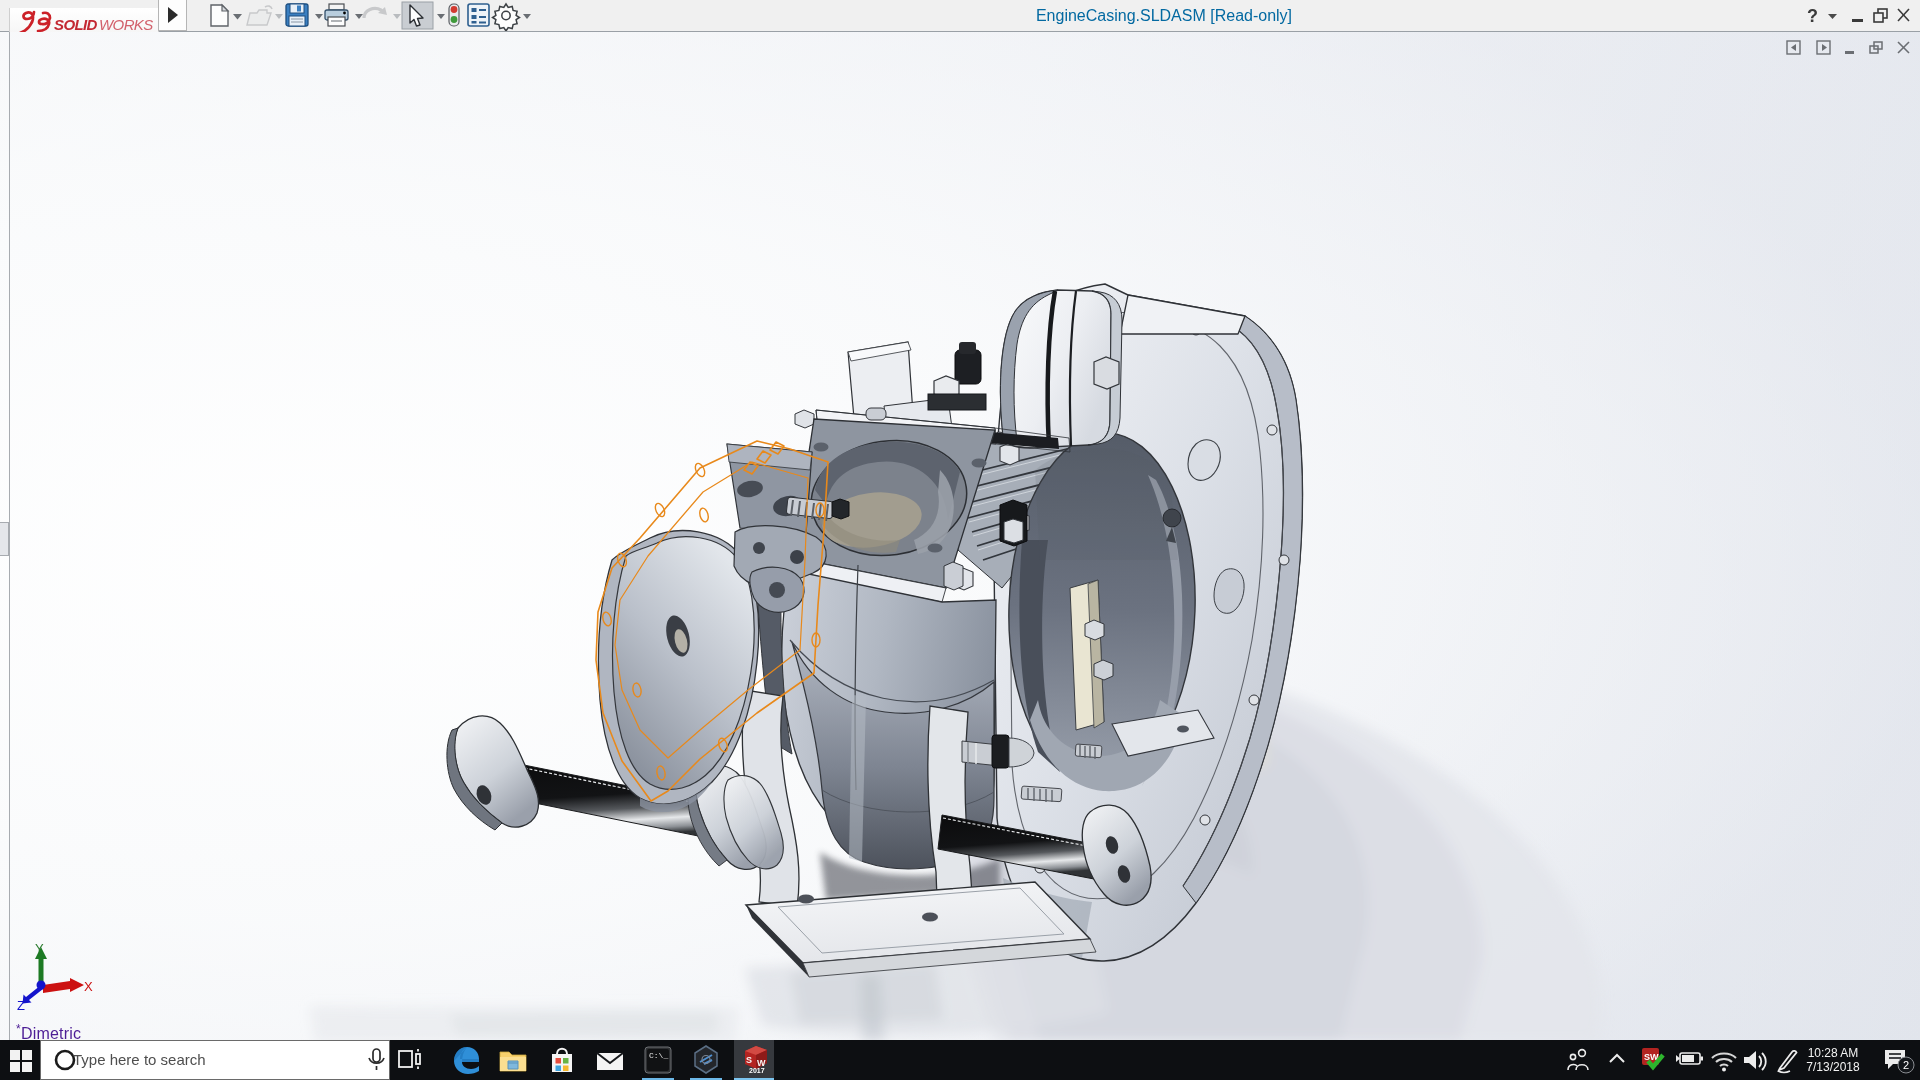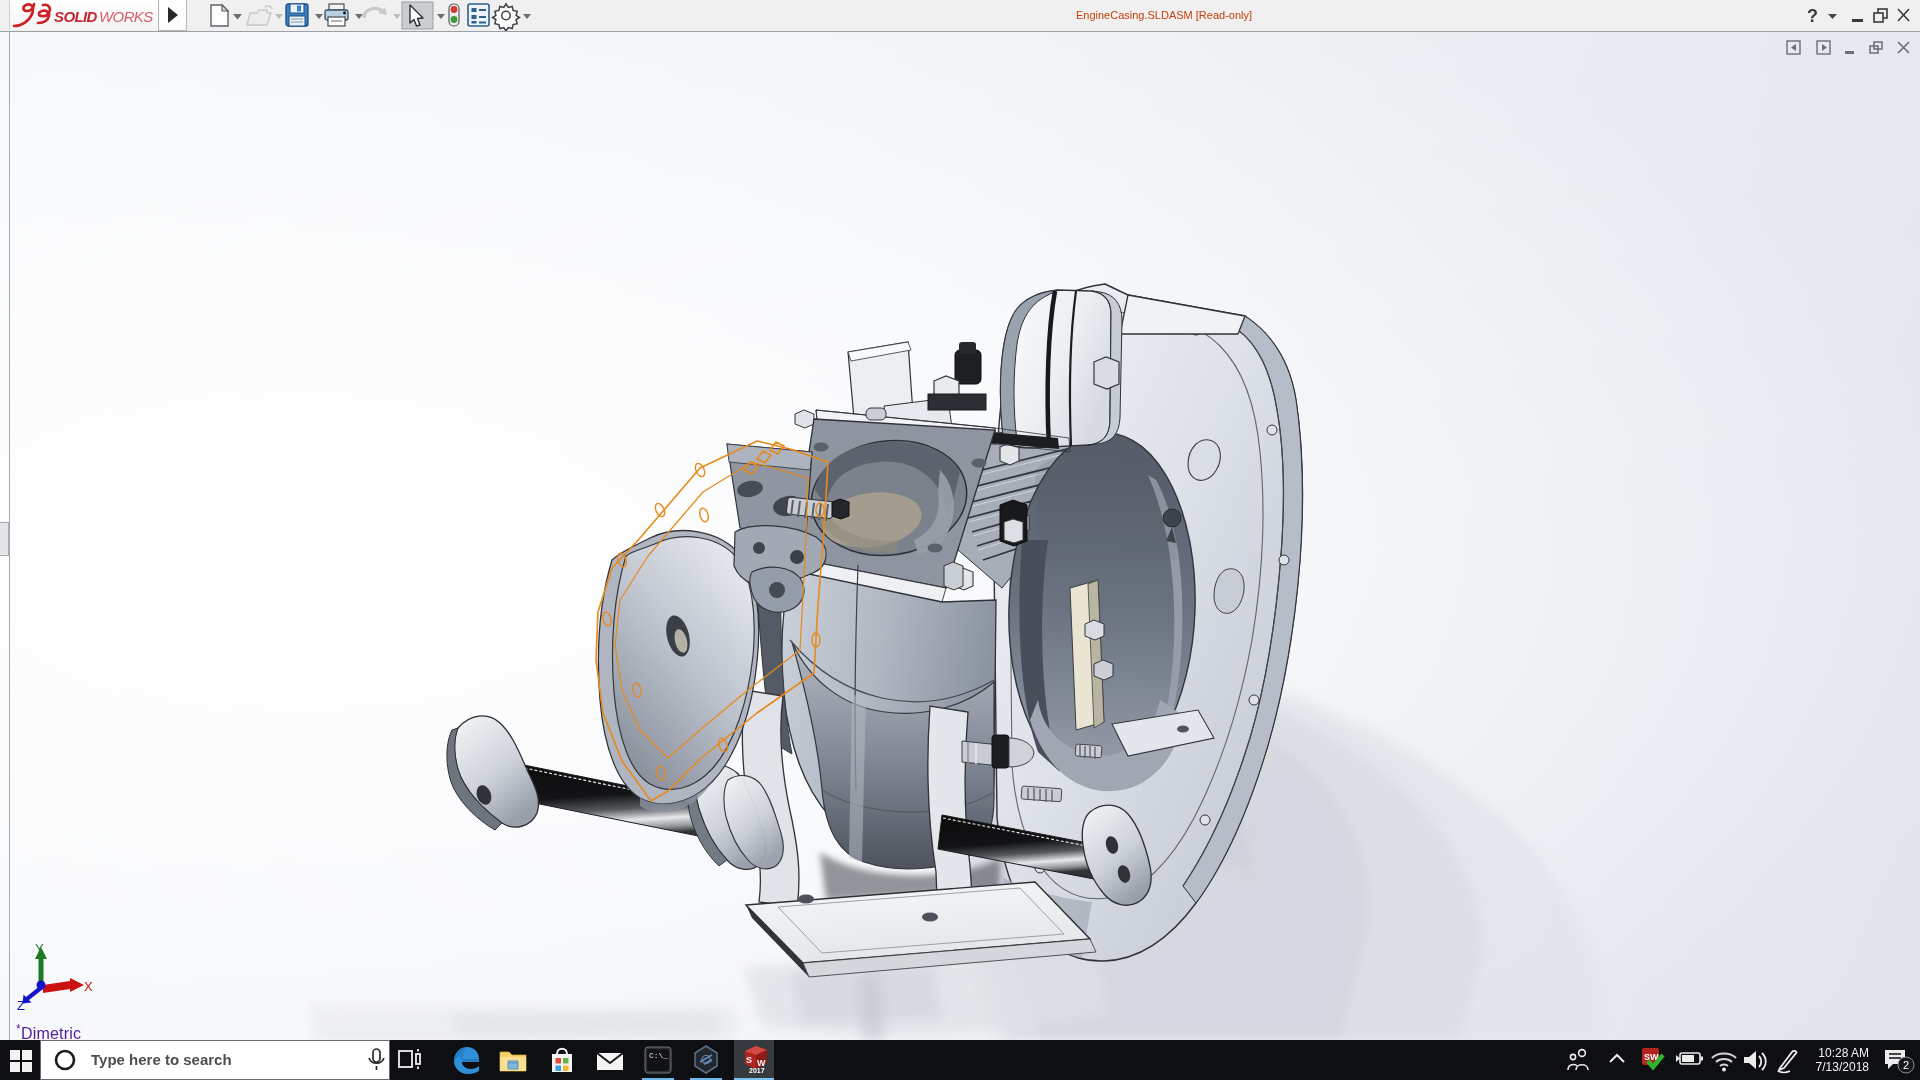--- a/index.html
+++ b/index.html
@@ -1,32 +1,32 @@
 <!DOCTYPE html>
 <html><head>
 <meta charset="utf-8">
 <style>
 html,body{margin:0;padding:0;width:1920px;height:1080px;overflow:hidden;font-family:"Liberation Sans",sans-serif;background:#fff;}
 #titlebar{position:absolute;left:0;top:0;width:1920px;height:31px;background:#f0f0f0;border-bottom:1px solid #9aa0a6;}
-#logo{position:absolute;left:9px;top:0;width:148px;height:30px;background:linear-gradient(#ffffff,#f4f4f4);border-right:1px solid #cfcfcf;border-left:1px solid #cfcfcf;}
+#logo{position:absolute;left:9px;top:8px;width:148px;height:30px;background:linear-gradient(#ffffff,#f4f4f4);border-right:1px solid #cfcfcf;border-left:1px solid #cfcfcf;}
 #flyout{position:absolute;left:158px;top:0px;width:27px;height:30px;background:#fdfdfd;border:1px solid #b5b5b5;border-top:none;}
 #flyout:after{content:"";position:absolute;left:9px;top:7px;border-left:10px solid #2a2a2a;border-top:8px solid transparent;border-bottom:8px solid transparent;}
-#title{position:absolute;left:994px;top:0;width:340px;height:31px;line-height:31px;font-size:11px;color:#c2410c;text-align:center;}
+#title{position:absolute;left:994px;top:0;width:340px;height:31px;line-height:31px;font-size:16px;color:#0369a1;text-align:center;}
 #winctl{position:absolute;right:8px;top:0;height:31px;color:#333;}
 #viewport{position:absolute;left:0;top:32px;width:1920px;height:1008px;
  background:
   radial-gradient(140% 120% at 18% 52%, rgba(255,255,255,0.95) 0%, rgba(250,251,252,0.85) 30%, rgba(235,237,242,0.35) 60%, rgba(222,226,234,0) 100%),
   linear-gradient(112deg,#fafbfc 0%, #f0f2f6 45%, #dee2ea 100%);
  }
 #vpline{position:absolute;left:9px;top:32px;width:1px;height:1008px;background:#a7abb0;}
 #dimetric{position:absolute;left:16px;top:1022px;font-size:16px;color:#4c1d95;letter-spacing:0.2px;}
 #taskbar{position:absolute;left:0;top:1040px;width:1920px;height:40px;background:#0d0f12;}
 #search{position:absolute;left:40px;top:1040px;width:350px;height:40px;background:#ffffff;border:1px solid #6a6a6a;box-sizing:border-box;}
-#search span{position:absolute;left:50px;top:10px;font-size:15px;color:#4e4e4e;font-weight:bold;}
-#clock{position:absolute;left:1797px;top:1046px;width:72px;height:30px;color:#f2f2f2;font-size:12px;text-align:right;line-height:14px;}
+#search span{position:absolute;left:32px;top:10px;font-size:15px;color:#4e4e4e;}
+#clock{position:absolute;left:1797px;top:1046px;width:72px;height:30px;color:#f2f2f2;font-size:12px;text-align:center;line-height:14px;}
 </style>
 </head>
 <body>
 
 <div id="titlebar"></div>
 <div id="logo">
 <svg width="148" height="30" viewBox="0 0 148 30">
  <g fill="none" stroke="#cc2128" stroke-width="2.7" stroke-linecap="round">
   <path d="M4 26 C12 26 19 21 22 14"></path>
   <path d="M22 14 C25 7 21 3 16 5 C12 7 13 11 17 11 C21 11 24 8 24 4"></path>

